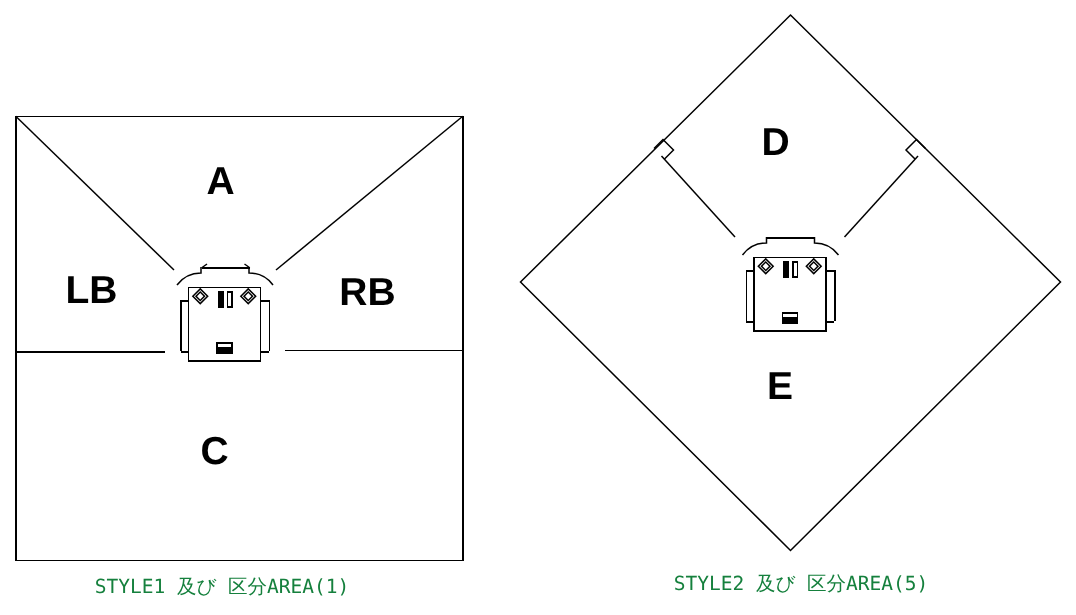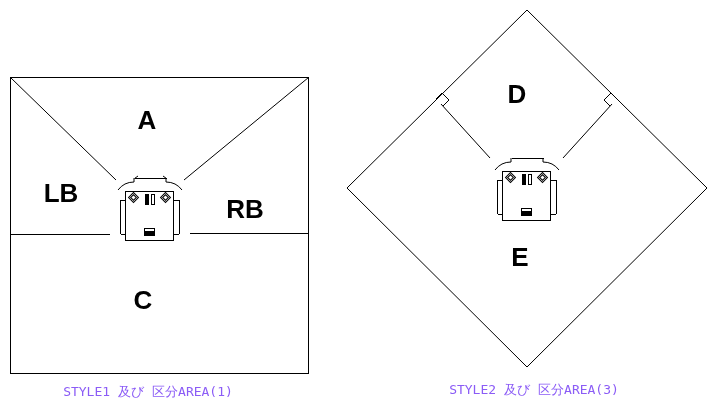--- a/index.html
+++ b/index.html
@@ -2,21 +2,21 @@
 <html><head>
 <meta charset="utf-8">
 <style>
   html, body { margin:0; padding:0; background:#ffffff; }
   body { width:717px; height:410px; position:relative; overflow:hidden;
          font-family:"Liberation Sans", sans-serif; }
   svg { position:absolute; left:0; top:0; }
   .lbl { position:absolute; font-family:"Liberation Sans", sans-serif; font-weight:bold;
          color:#000; font-size:26px; line-height:1; transform:translate(-50%,-50%); white-space:nowrap; }
   .cap { position:absolute; font-family:"DejaVu Sans Mono", monospace; font-size:13px;
-         color:#8b5cf6; line-height:1; transform:translateX(-50%); white-space:nowrap; }
+         color:#15803d; line-height:1; transform:translateX(-50%); white-space:nowrap; }
 </style>
 </head>
 <body>
 
 <svg width="717" height="410" viewBox="0 0 717 410" shape-rendering="crispEdges" fill="none" stroke="#000" stroke-width="1">
 
   <g>
     <rect x="10.5" y="77.5" width="298" height="296"></rect>
     <line x1="10.5" y1="77.5" x2="116" y2="180" shape-rendering="auto"></line>
     <line x1="308.5" y1="77.5" x2="184" y2="180" shape-rendering="auto"></line>
@@ -72,19 +72,19 @@
       <rect x="27.5" y="14.5" width="3" height="10" fill="#000"></rect>
       <rect x="33.5" y="14.5" width="3" height="10"></rect>
       <rect x="26.5" y="48.5" width="10" height="3"></rect>
       <rect x="26.5" y="52.5" width="10" height="3" fill="#000"></rect>
     </g>
   </g>
 </svg>
 
 <div class="lbl" style="left:147px; top:120px;">A</div>
 <div class="lbl" style="left:61px; top:193px;text-align:right;">LB</div>
-<div class="lbl" style="left:245px; top:209px;">RB</div>
+<div class="lbl" style="left:245px; top:194px;">RB</div>
 <div class="lbl" style="left:143px; top:300px;">C</div>
 <div class="lbl" style="left:517px; top:94px;">D</div>
 <div class="lbl" style="left:520px; top:257px;">E</div>
 
 <div class="cap" style="left:148px; top:385px;">STYLE1 及び 区分AREA(1)</div>
-<div class="cap" style="left:534px; top:383px;">STYLE2 及び 区分AREA(3)</div>
+<div class="cap" style="left:534px; top:383px;">STYLE2 及び 区分AREA(5)</div>
 
 </body></html>

